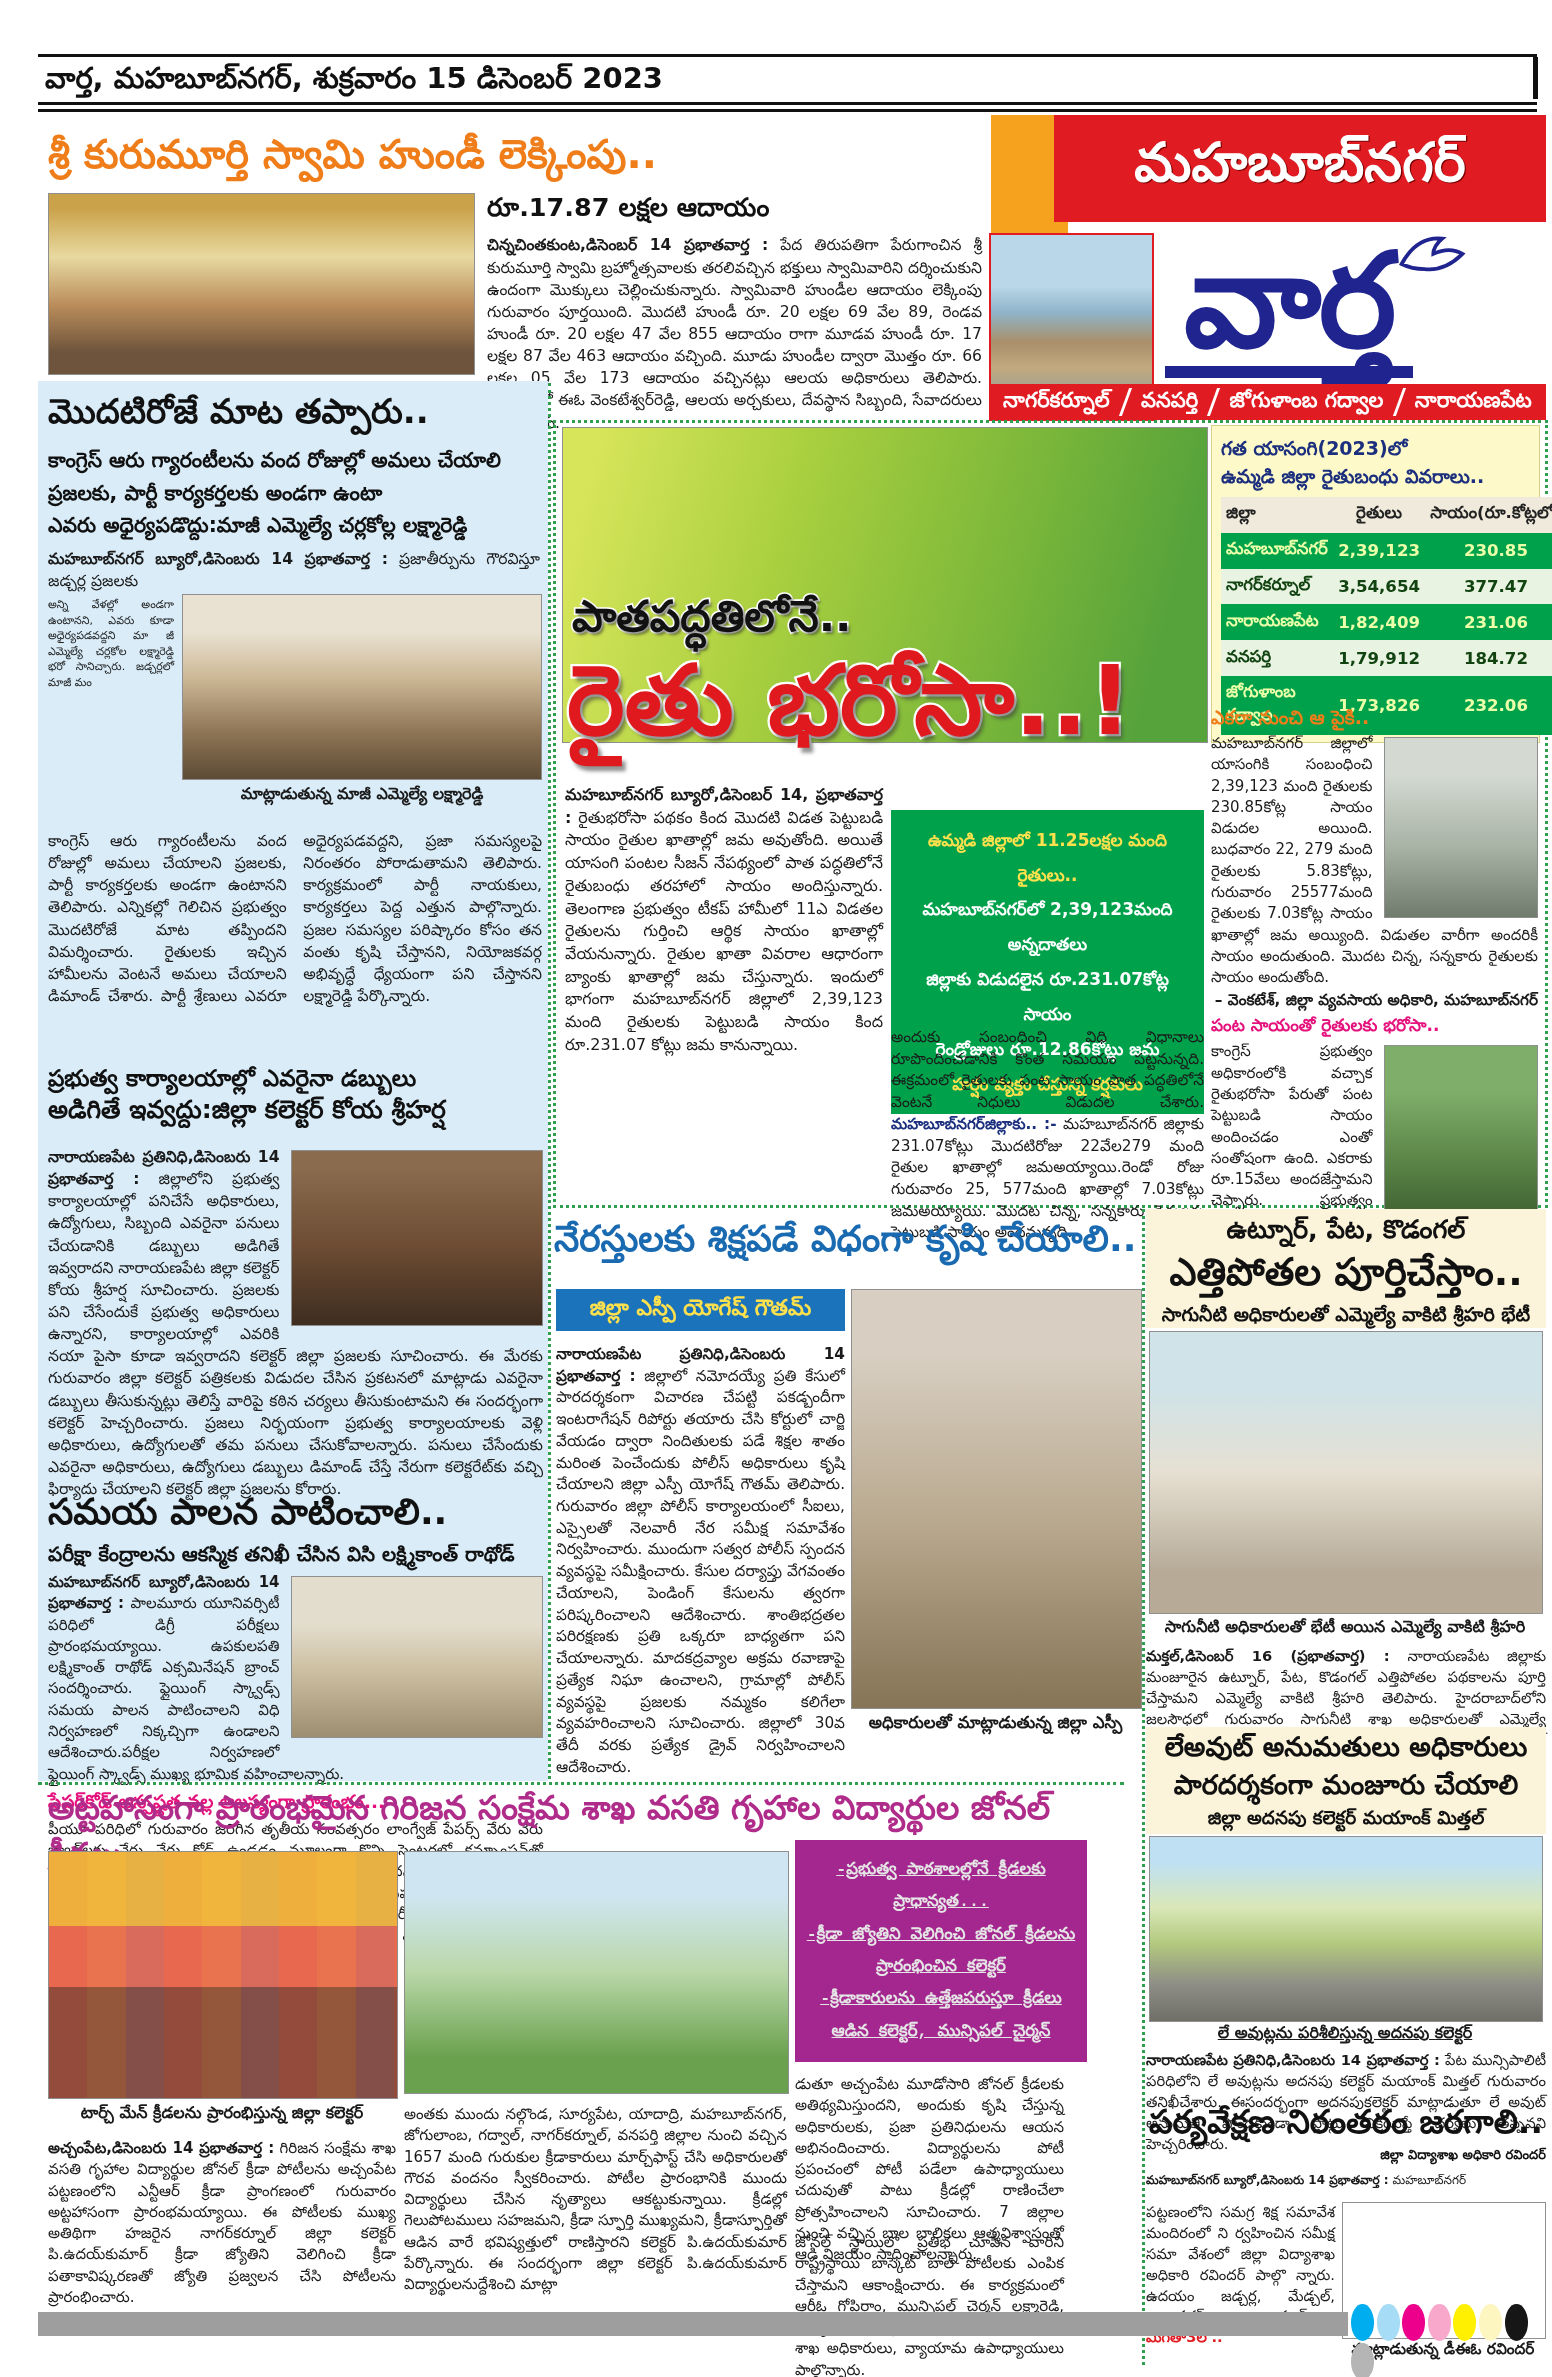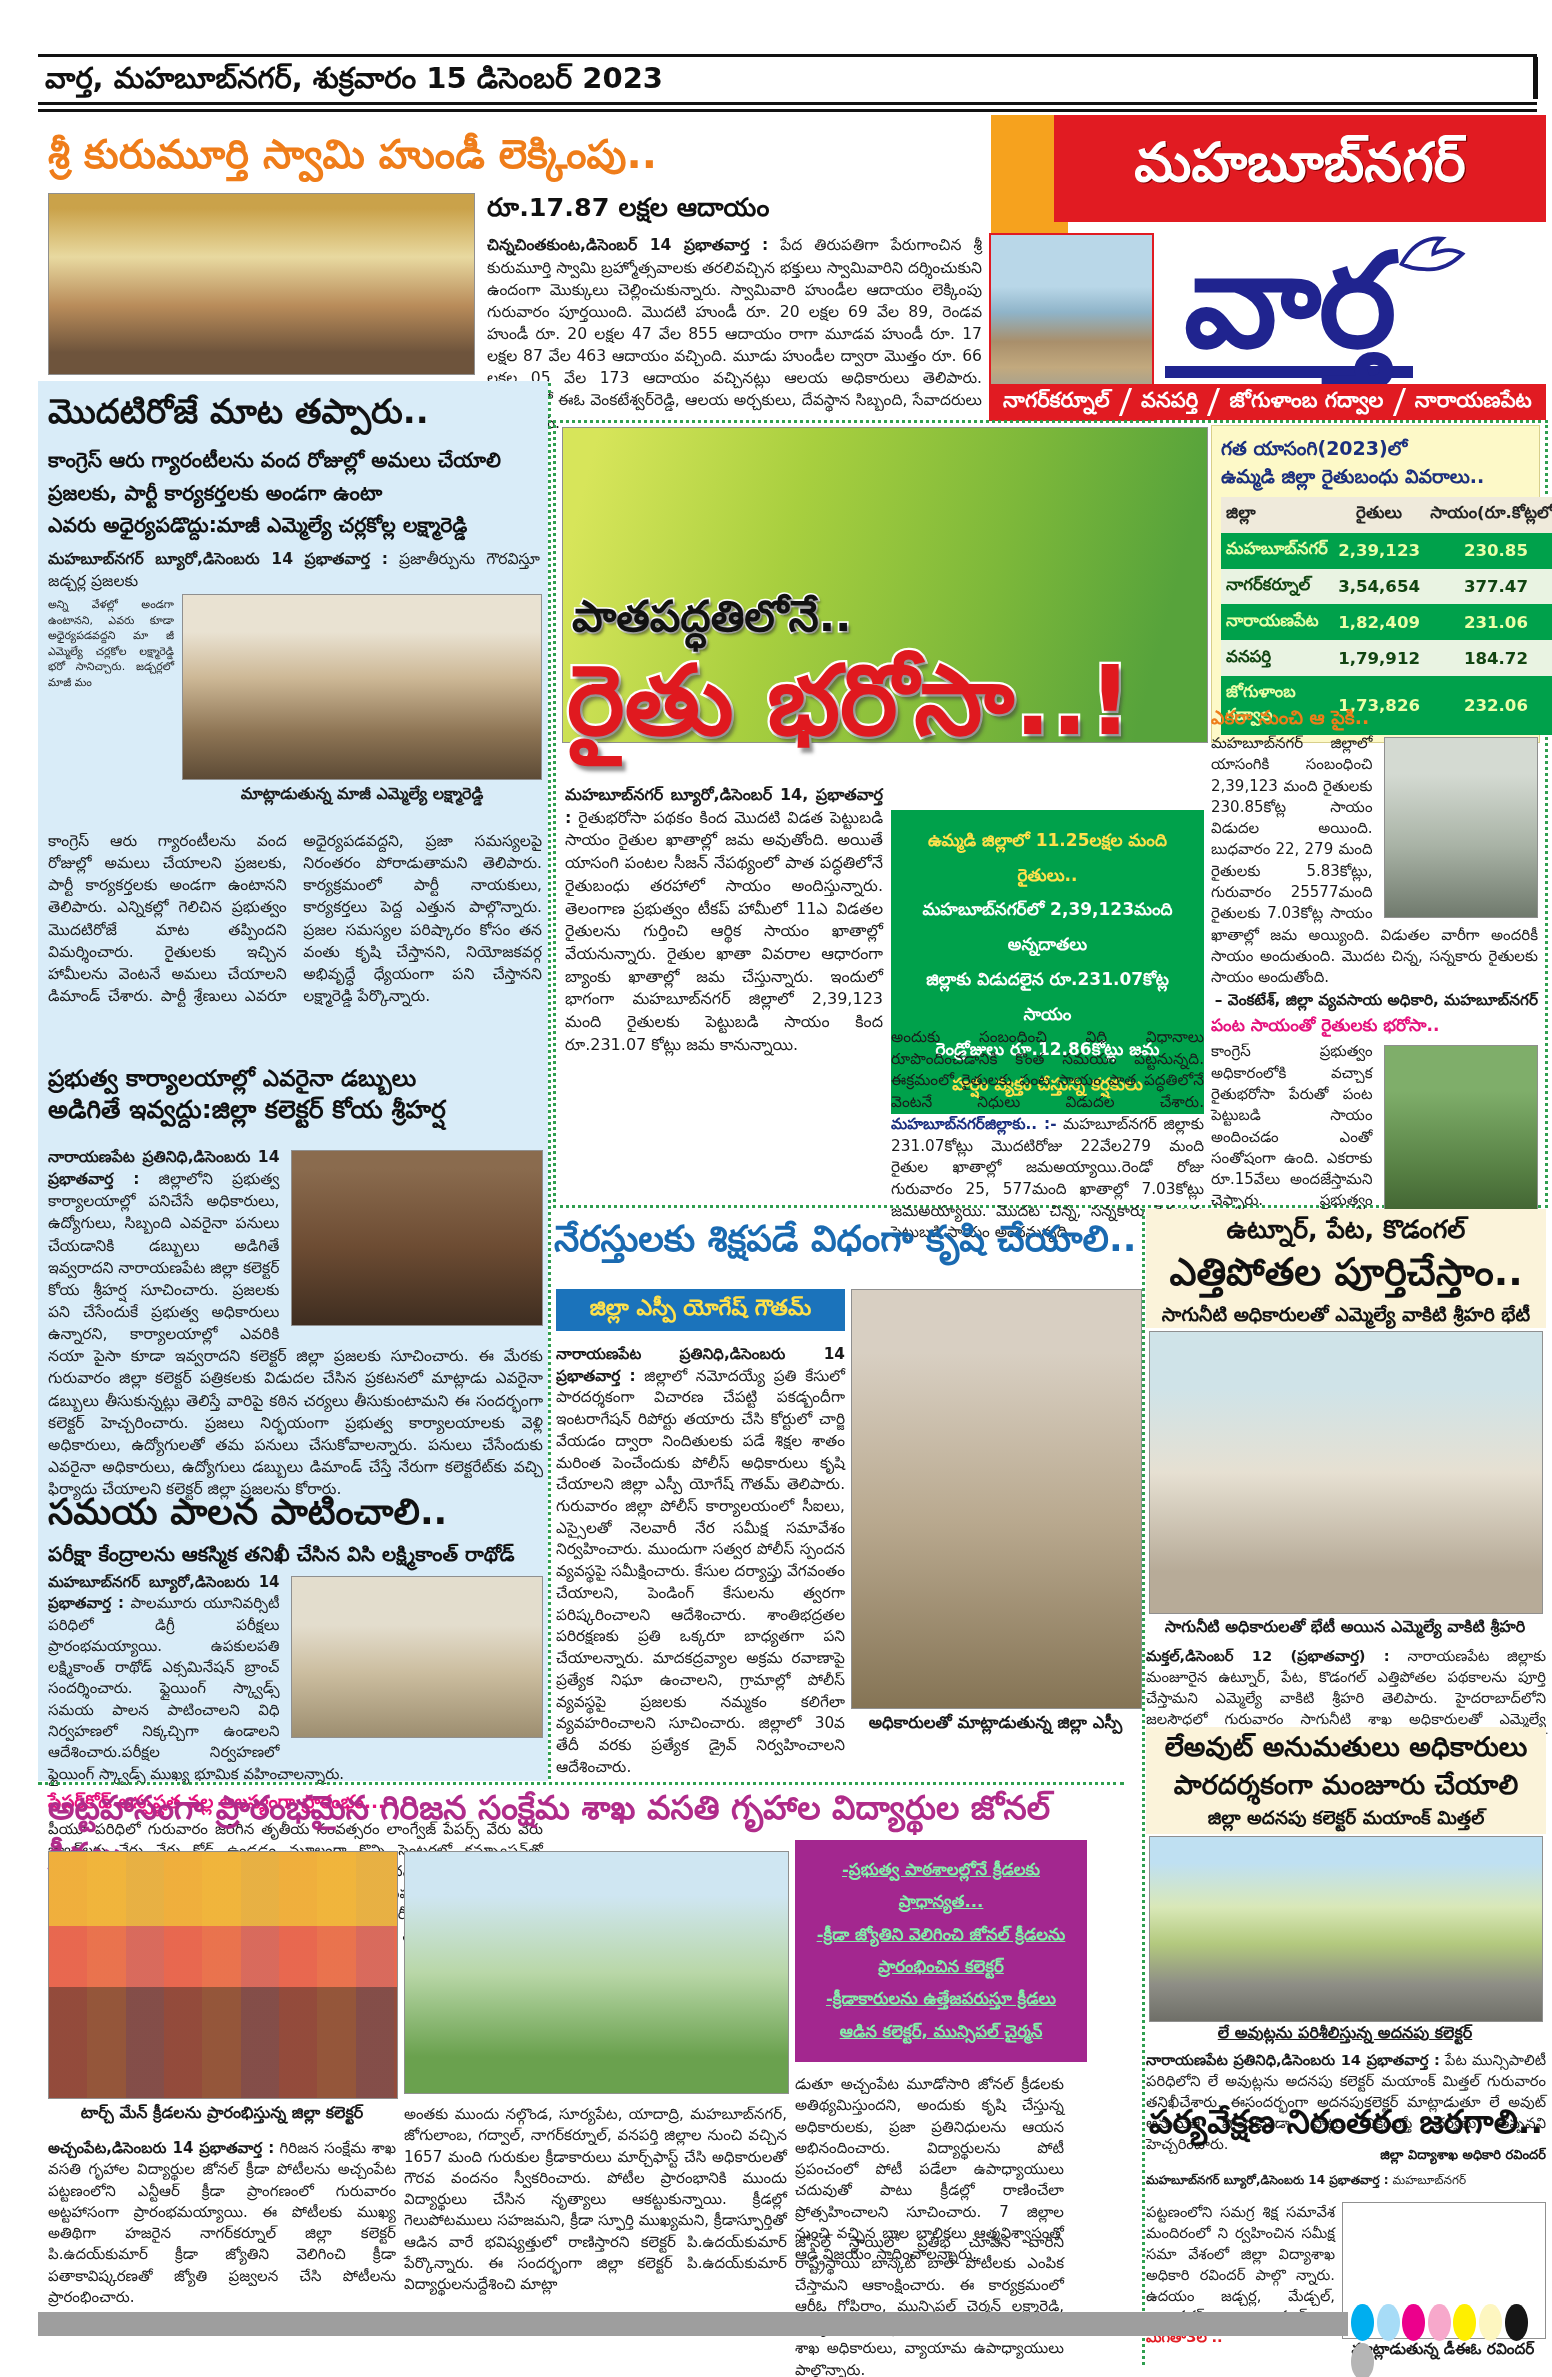--- a/index.html
+++ b/index.html
@@ -44,21 +44,21 @@
   .row-l td{background:#e9f3e2;color:#114411;}
   .num{text-align:center;}
   
   .gb{background:#00a14b;padding:12.8px 14px;text-align:center;}
   .gb div{font-size:17px;font-weight:bold;line-height:2.05;color:#ffffff;}
   .gb div.y{color:#ffe14d;}
   .sp-badge{background:#1b73bb;display:flex;align-items:center;justify-content:center;}
   .sp-badge span{color:#ffe14d;font-weight:bold;font-size:22px;}
   .cream{background:#fbf3da;}
   .mg-box{background:#a3278f;padding:14px 11.5px;}
-  .mg-box div{color:#86efac;font-weight:bold;font-size:16.6px;line-height:1.95;text-decoration:underline;text-align:center;}
+  .mg-box div{color:#e5e5e5;font-weight:bold;font-size:16.6px;line-height:1.95;text-decoration:underline;text-align:center;font-family:Liberation Mono, monospace;}
   figure{margin:0;}
   .fig-r{float:right;margin:3.8px 0 5.1px 11.5px;}
   .fig-cap{font-weight:bold;font-size:16px;text-align:center;margin-top:3.8px;}
   .reg-dot{width:23px;height:37px;border-radius:50%;display:inline-block;margin-right:2.6px;}
 </style>
 </head>
 <body>
 
 <div id="page">
 
@@ -242,21 +242,21 @@
 
   <div class="ab cream" style="left:1146px;top:1209px;width:400px;height:114px;text-align:center;padding-top:5.1px">
     <div class="hl-black" style="font-size:25.5px">ఉట్నూర్, పేట, కొడంగల్</div>
     <div class="hl-black" style="font-size:38px">ఎత్తిపోతల పూర్తిచేస్తాం..</div>
     <div class="hl-black" style="font-size:19px">సాగునీటి అధికారులతో ఎమ్మెల్యే వాకిటి శ్రీహరి భేటీ</div>
   </div>
   <div class="ab ph" style="left:1149px;top:1331px;width:392px;height:281px;
        background:linear-gradient(180deg,#cfe3e8 20%,#e6e0d2 50%,#b7ab98 85%)"></div>
   <div class="ab cap" style="left:1149px;top:1617px;width:392px;font-size:16px">సాగునీటి అధికారులతో భేటీ అయిన ఎమ్మెల్యే వాకిటి శ్రీహరి</div>
   <div class="ab body-txt just" style="left:1146px;top:1646px;width:400px;height:75px;font-size:14.7px">
-    <span class="dl">మక్తల్,డిసెంబర్ 12 (ప్రభాతవార్త) :</span>
+    <span class="dl">మక్తల్,డిసెంబర్ 16 (ప్రభాతవార్త) :</span>
     <span>నారాయణపేట జిల్లాకు మంజూరైన ఉట్నూర్, పేట, కొడంగల్ ఎత్తిపోతల పథకాలను పూర్తి చేస్తామని ఎమ్మెల్యే వాకిటి శ్రీహరి తెలిపారు. హైదరాబాద్‌లోని జలసౌధలో గురువారం సాగునీటి శాఖ అధికారులతో ఎమ్మెల్యే సమావేశమయ్యారు. జీఓ 69 ప్రకారం ఉట్నూర్, పేట, కొడంగల్ ఎత్తిపోతల పనులను వేగవంతం చేయాలని కోరారు. కాంగ్రెస్ ఎన్నికల ప్రచారంలో ఇచ్చిన హామీ మేరకు పెండింగ్ ప్రాజెక్టులను పూర్తిచేసి సాగునీరు అందిస్తామన్నారు. గిరిజనతండాల ప్రాంతాలకు సాగునీరు అందించాలని నిర్ణయించినట్లు వెల్లడించారు.</span>
   </div>
 
   <div class="ab cream" style="left:1146px;top:1727px;width:400px;height:103px;text-align:center;padding-top:3.8px">
     <div class="hl-black" style="font-size:27px">లేఅవుట్ అనుమతులు అధికారులు</div>
     <div class="hl-black" style="font-size:27px">పారదర్శకంగా మంజూరు చేయాలి</div>
     <div class="hl-black" style="font-size:18.5px">జిల్లా అదనపు కలెక్టర్ మయాంక్ మిత్తల్</div>
   </div>
   <div class="ab ph" style="left:1149px;top:1836px;width:392px;height:184px;
        background:linear-gradient(180deg,#bfe0f2 14%,#d9e8b8 38%,#b3c97e 58%,#8e8e86 80%,#6f6f68)"></div>

